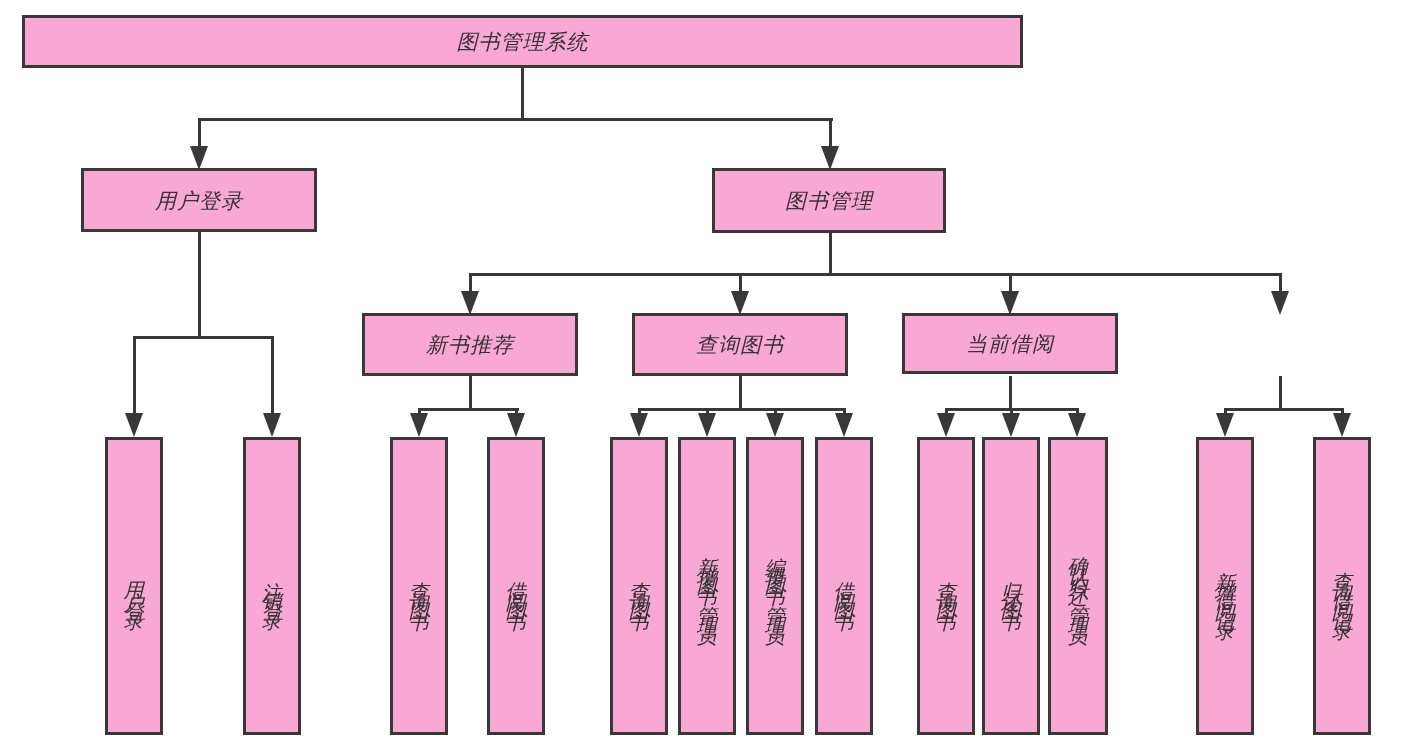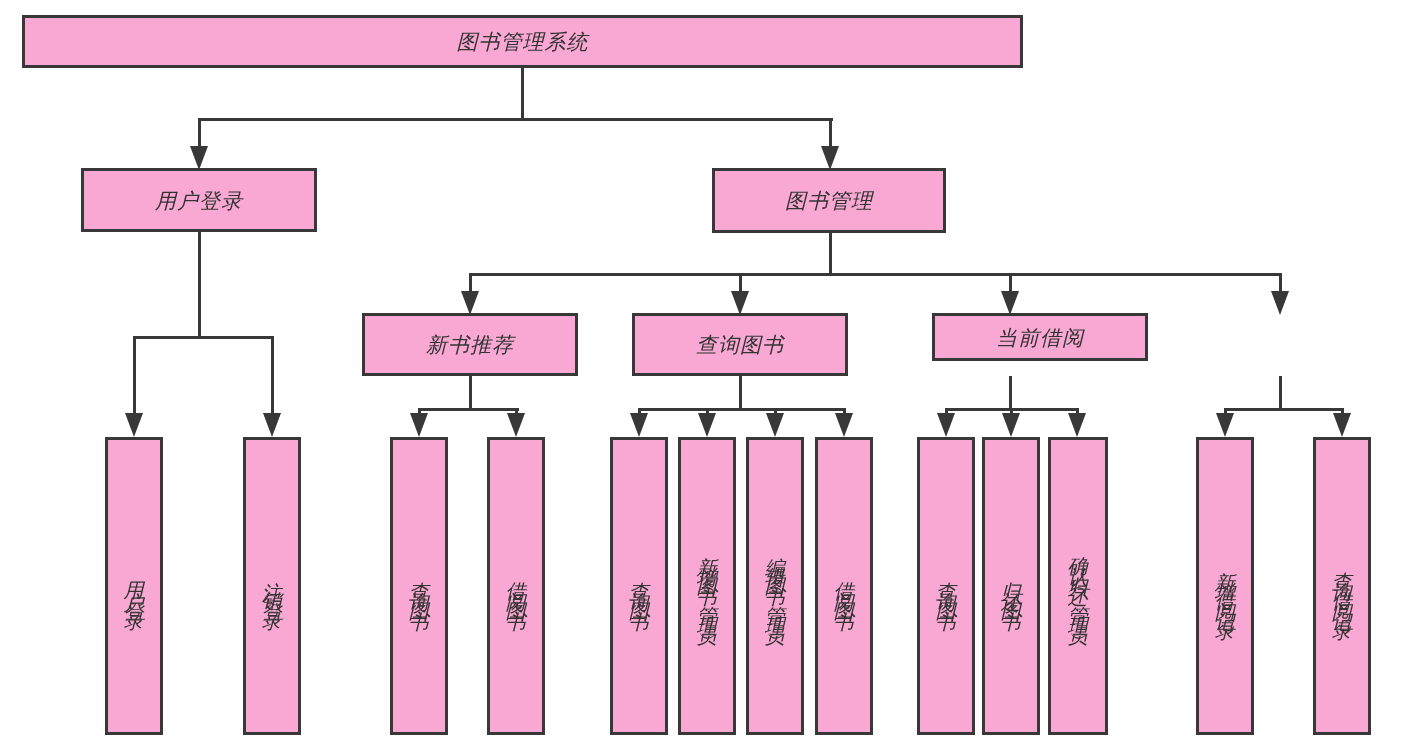--- a/index.html
+++ b/index.html
@@ -125,21 +125,21 @@
   <div class="box hbox" style="left:712px;top:168px;width:234px;height:65px;">
     <span>图书管理</span>
   </div>
 
   <div class="box hbox" style="left:362px;top:313px;width:216px;height:63px;">
     <span>新书推荐</span>
   </div>
   <div class="box hbox" style="left:632px;top:313px;width:216px;height:63px;">
     <span>查询图书</span>
   </div>
-  <div class="box hbox" style="left:932px;top:313px;width:216px;height:48px;text-align:center;">
+  <div class="box hbox" style="left:902px;top:313px;width:216px;height:61px;text-align:center;">
     <span>当前借阅</span>
   </div>
 
   <div class="box vbox" style="left:105px;top:437px;width:58px;height:298px;">
     <span>用户登录</span>
   </div>
   <div class="box vbox" style="left:243px;top:437px;width:58px;height:298px;">
     <span>注销登录</span>
   </div>
 

